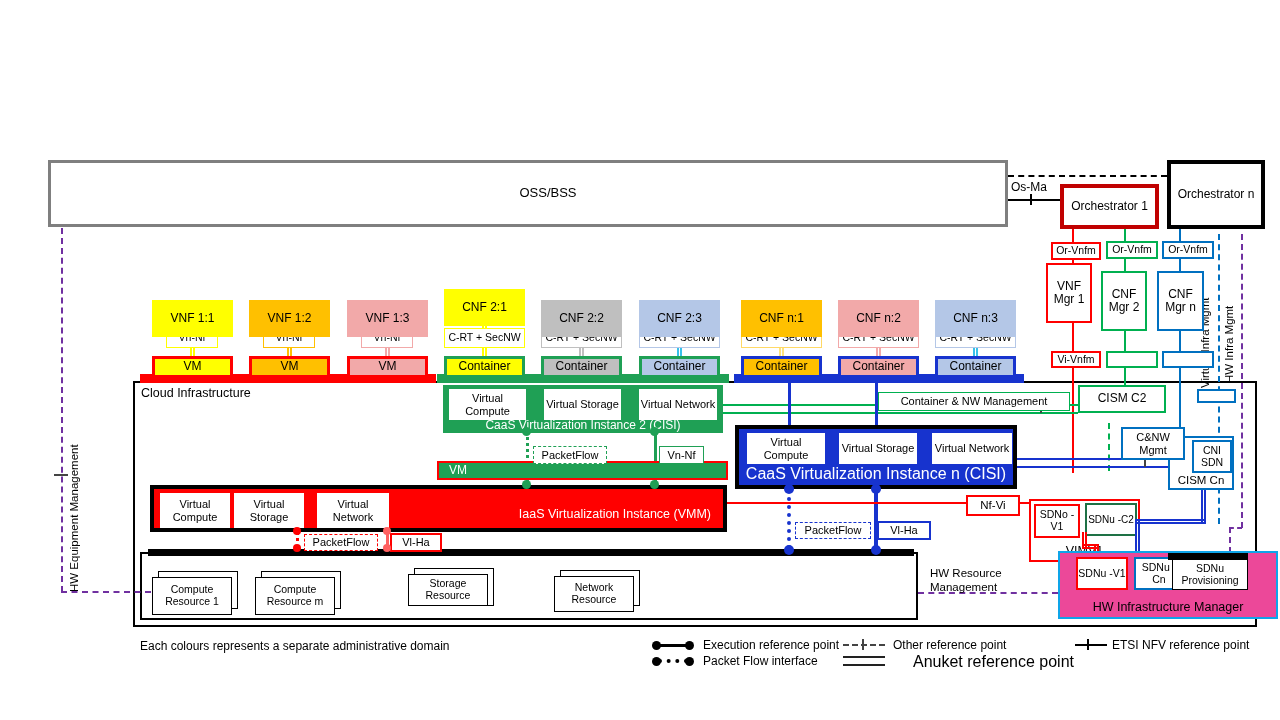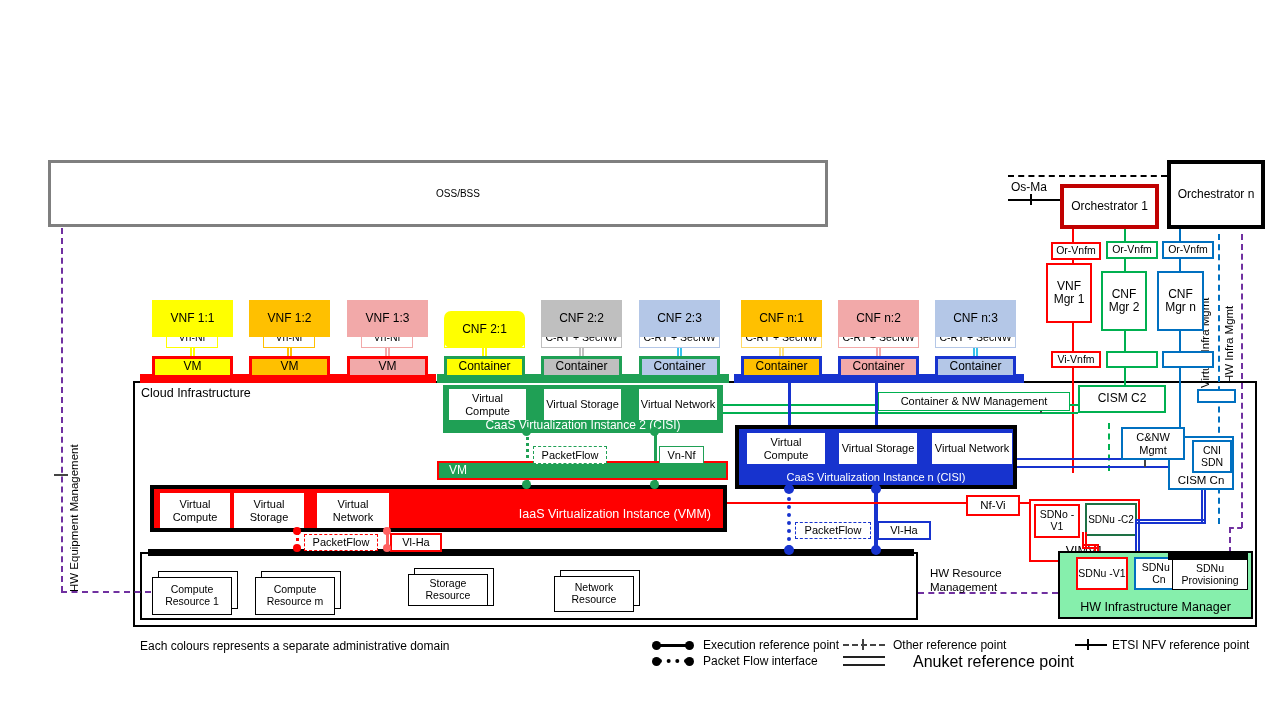--- a/index.html
+++ b/index.html
@@ -20,21 +20,21 @@
       font-size:11.5px;z-index:2;}
   .nf{width:81px;height:37px;font-size:12px;border:none;margin-top:24px;}
   .ref{height:20px;font-size:10.5px;white-space:nowrap;border:1.5px solid;z-index:4;}
   .unit{width:81px;height:22px;border:3px solid;font-size:12px;z-index:3;}
 </style>
 </head>
 <body>
 
 <div id="stage">
 
-  <div class="b" style="left:48px;top:160px;width:780px;height:67px;border:3px solid #7F7F7F;font-size:10px;padding-left:40px;">OSS/BSS</div>
+  <div class="b" style="left:48px;top:160px;width:960px;height:67px;border:3px solid #7F7F7F;font-size:13px;padding-left:40px;">OSS/BSS</div>
   <div class="l" style="left:1008px;top:175px;width:159px;border-top:2px dashed #000;"></div>
   <div class="l" style="left:1008px;top:199px;width:52px;height:2px;background:#000;"></div>
   <div class="l" style="left:1030px;top:194px;width:2px;height:11px;background:#000;z-index:2;"></div>
   <div class="t" style="left:1011px;top:180px;font-size:12px;">Os-Ma</div>
   <div class="b" style="left:1060px;top:184px;width:99px;height:45px;border:4px solid #C00000;">Orchestrator 1</div>
   <div class="b" style="left:1167px;top:160px;width:98px;height:69px;border:4px solid #000;">Orchestrator n</div>
 
   <div class="l" style="left:1072px;top:229px;width:2px;height:244px;background:#FF0000;"></div>
   <div class="l" style="left:1124px;top:229px;width:2px;height:157px;background:#00B050;"></div>
   <div class="l" style="left:1179px;top:229px;width:2px;height:208px;background:#0070C0;"></div>
@@ -71,21 +71,21 @@
   <div class="b nf" style="left:249px;top:276px;background:#FFC000;">VNF 1:2</div>
   <div class="l" style="left:287px;top:313px;height:43px;border-left:5px double #FFC000;"></div>
   <div class="b ref" style="left:263px;top:328px;width:52px;border-color:#FFC000;">Vn-Nf</div>
   <div class="b unit" style="left:249px;top:356px;background:#FFC000;border-color:#FF0000;">VM</div>
 
   <div class="b nf" style="left:347px;top:276px;background:#F2A9A9;">VNF 1:3</div>
   <div class="l" style="left:385px;top:313px;height:43px;border-left:5px double #F2A9A9;"></div>
   <div class="b ref" style="left:361px;top:328px;width:52px;border-color:#F2A9A9;">Vn-Nf</div>
   <div class="b unit" style="left:347px;top:356px;background:#F2A9A9;border-color:#FF0000;">VM</div>
 
-  <div class="b nf" style="left:444px;top:287px;background:#FFFF00;border-radius:7px;">CNF 2:1</div>
+  <div class="b nf" style="left:444px;top:265px;background:#FFFF00;">CNF 2:1</div>
   <div class="l" style="left:482px;top:313px;height:43px;border-left:5px double #FFFF00;"></div>
   <div class="b ref" style="left:444px;top:328px;width:81px;border-color:#FFFF00;">C-RT + SecNW</div>
   <div class="b unit" style="left:444px;top:356px;background:#FFFF00;border-color:#1FA055;">Container</div>
 
   <div class="b nf" style="left:541px;top:276px;background:#BFBFBF;">CNF 2:2</div>
   <div class="l" style="left:579px;top:313px;height:43px;border-left:5px double #BFBFBF;"></div>
   <div class="b ref" style="left:541px;top:328px;width:81px;border-color:#BFBFBF;">C-RT + SecNW</div>
   <div class="b unit" style="left:541px;top:356px;background:#BFBFBF;border-color:#1FA055;">Container</div>
 
   <div class="b nf" style="left:639px;top:276px;background:#B4C7E7;">CNF 2:3</div>
@@ -138,21 +138,21 @@
 
   <div class="l" style="left:1017px;top:458px;width:151px;height:6px;border-top:2px solid #1733CE;border-bottom:2px solid #1733CE;"></div>
   <div class="l" style="left:1144px;top:453px;width:2px;height:14px;background:#444;z-index:2;"></div>
 
   <div class="l" style="left:788px;top:383px;width:3px;height:42px;background:#1733CE;"></div>
   <div class="l" style="left:875px;top:383px;width:3px;height:42px;background:#1733CE;"></div>
   <div class="wrap" style="left:735px;top:425px;width:282px;height:64px;background:#1733CE;border:4px solid #000;">
     <div class="ib" style="left:8px;top:4px;width:78px;height:31px;">Virtual Compute</div>
     <div class="ib" style="left:100px;top:4px;width:78px;height:31px;">Virtual Storage</div>
     <div class="ib" style="left:193px;top:4px;width:80px;height:31px;">Virtual Network</div>
-    <div class="inlbl" style="bottom:2px;color:#fff;font-size:11px;">CaaS Virtualization Instance n (CISI)</div>
+    <div class="inlbl" style="bottom:2px;color:#fff;font-size:16px;">CaaS Virtualization Instance n (CISI)</div>
   </div>
 
   <div class="l" style="left:526px;top:432px;height:55px;border-left:3px dotted #1FA055;"></div>
   <div class="l" style="left:654px;top:432px;width:3px;height:55px;background:#1FA055;"></div>
   <div class="d" style="left:522px;top:427px;width:9px;height:9px;background:#1FA055;"></div>
   <div class="d" style="left:522px;top:480px;width:9px;height:9px;background:#1FA055;"></div>
   <div class="d" style="left:650px;top:427px;width:9px;height:9px;background:#1FA055;"></div>
   <div class="d" style="left:650px;top:480px;width:9px;height:9px;background:#1FA055;"></div>
   <div class="b" style="left:533px;top:446px;width:74px;height:18px;border:1.5px dashed #1FA055;font-size:11px;z-index:4;">PacketFlow</div>
   <div class="b" style="left:659px;top:446px;width:45px;height:18px;border:1.5px solid #1FA055;font-size:11px;z-index:4;">Vn-Nf</div>
@@ -211,21 +211,21 @@
   <div class="b" style="left:261px;top:571px;width:80px;height:38px;border:1.5px solid #000;z-index:3;"></div>
   <div class="b" style="left:255px;top:577px;width:80px;height:38px;border:1.5px solid #000;font-size:10.5px;z-index:4;">Compute Resource m</div>
   <div class="b" style="left:414px;top:568px;width:80px;height:38px;border:1.5px solid #000;z-index:3;"></div>
   <div class="b" style="left:408px;top:574px;width:80px;height:32px;border:1.5px solid #000;font-size:10.5px;z-index:4;">Storage Resource</div>
   <div class="b" style="left:560px;top:570px;width:80px;height:36px;border:1.5px solid #000;z-index:3;"></div>
   <div class="b" style="left:554px;top:576px;width:80px;height:36px;border:1.5px solid #000;font-size:10.5px;z-index:4;">Network Resource</div>
 
   <div class="txt" style="left:930px;top:566px;width:96px;font-size:11.5px;line-height:1.25;">HW Resource Management</div>
   <div class="l" style="left:918px;top:592px;width:140px;border-top:2px dashed #7030A0;"></div>
 
-  <div class="wrap" style="left:1058px;top:551px;width:195px;height:68px;border:2px solid #000000;background:#86efac;z-index:5;">
+  <div class="wrap" style="left:1058px;top:551px;width:220px;height:68px;border:2px solid #0ea5e9;background:#ec4899;z-index:5;">
     <div class="ib" style="left:16px;top:4px;width:52px;height:33px;border:2px solid #FF0000;font-size:10.5px;z-index:5;">SDNu -V1</div>
     <div class="ib" style="left:74px;top:4px;width:50px;height:33px;border:2px solid #0070C0;font-size:10.5px;z-index:5;">SDNu -Cn</div>
     <div style="position:absolute;left:108px;top:0;width:80px;height:7px;background:#000;z-index:6;"></div>
     <div class="ib" style="left:112px;top:1px;width:76px;height:36px;border:1.5px solid #000;font-size:10.5px;padding-top:5px;z-index:5;">SDNu Provisioning</div>
     <div class="inlbl" style="bottom:3px;font-size:12.5px;">HW Infrastructure Manager</div>
   </div>
 
   <div class="t" style="left:140px;top:639px;font-size:12px;">Each colours represents a separate administrative domain</div>
 
   <div class="l" style="left:656px;top:644px;width:34px;height:3px;background:#000;"></div>

